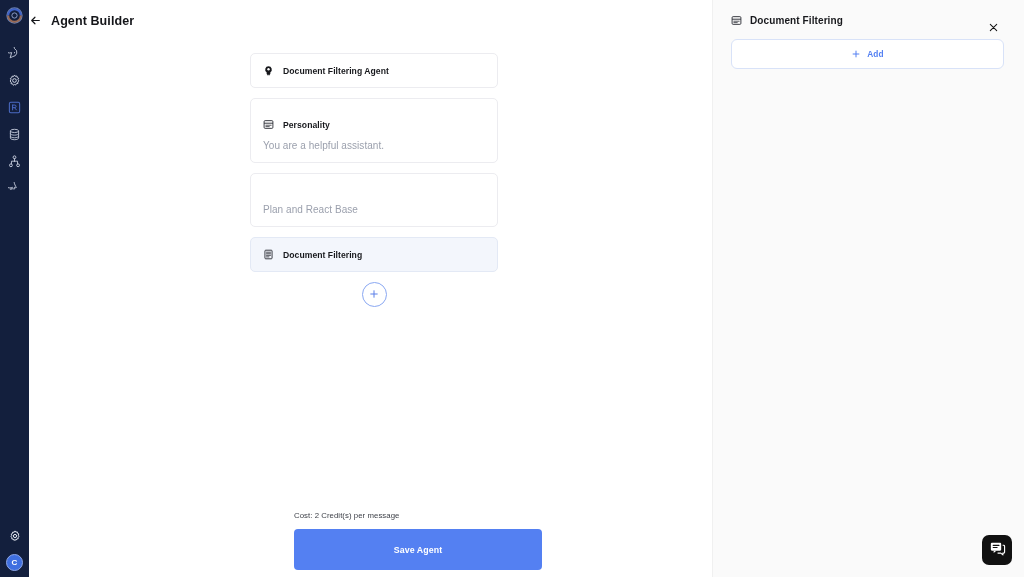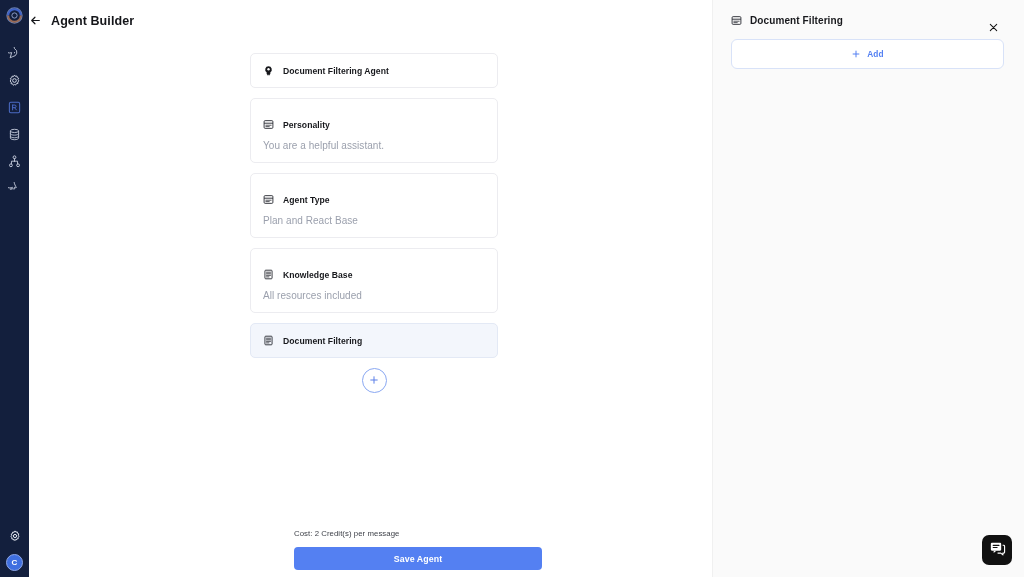--- a/index.html
+++ b/index.html
@@ -81,21 +81,21 @@
     margin: 9px auto 0 auto;
     width: 25px; height: 25px; border-radius: 50%;
     border: 1.2px solid #8aa8f2;
     display: flex; align-items: center; justify-content: center;
     color: #5b7fe8; cursor: pointer; background: #fff;
   }
 
   .footer { position: absolute; left: 221px; bottom: 7px; width: 248px; margin-left: 44px; }
   .cost { font-size: 7.8px; color: #3c3f47; margin-bottom: 9px; letter-spacing: 0.05px; }
   .save-btn {
-    width: 100%; height: 23px; border: none; border-radius: 4px;
+    width: 100%; height: 41px; border: none; border-radius: 4px;
     background: #5480f2; color: #ffffff;
     font-size: 8.8px; font-weight: 700; letter-spacing: 0.1px;
     font-family: "Liberation Sans", sans-serif;
     cursor: pointer; display: flex; align-items: center; justify-content: center;
   }
 
   
   .panel {
     position: absolute; top: 0; right: 0; width: 312px; height: 577px;
     background: #fafafa;
@@ -233,46 +233,24 @@
                 <path d="M2.4 9.2h19.2" stroke="#2a2c33" stroke-width="2"></path>
                 <path d="M6.2 13.6h11.6M6.2 16.6h7.4" stroke="#2a2c33" stroke-width="1.7" stroke-linecap="round"></path>
               </svg>
             </span>
             <span class="card-title">Personality</span>
           </div>
           <div class="card-sub">You are a helpful assistant.</div>
         </div>
 
         <div class="card">
-          <div class="card-head">
-            <span class="card-icon">
-              <svg width="11" height="11" viewBox="0 0 24 24">
-                <rect x="2.4" y="3.6" width="19.2" height="16.8" rx="2.2" fill="none" stroke="#2a2c33" stroke-width="2"></rect>
-                <path d="M2.4 9.2h19.2" stroke="#2a2c33" stroke-width="2"></path>
-                <path d="M6.2 13.6h11.6M6.2 16.6h7.4" stroke="#2a2c33" stroke-width="1.7" stroke-linecap="round"></path>
-              </svg>
-            </span>
-            <span class="card-title">Agent Type</span>
-          </div>
           <div class="card-sub">Plan and React Base</div>
         </div>
 
 
-        <div class="card">
-          <div class="card-head">
-            <span class="card-icon">
-              <svg width="11" height="11" viewBox="0 0 24 24">
-                <rect x="4.2" y="2.6" width="15.6" height="18.8" rx="1.8" fill="none" stroke="#2a2c33" stroke-width="2"></rect>
-                <path d="M7.6 7h8.8M7.6 10.4h8.8M7.6 13.8h8.8M7.6 17.2h5.4" stroke="#2a2c33" stroke-width="1.8" stroke-linecap="round"></path>
-              </svg>
-            </span>
-            <span class="card-title">Knowledge Base</span>
-          </div>
-          <div class="card-sub">All resources included</div>
-        </div>
 
         <div class="card compact selected">
           <div class="card-head">
             <span class="card-icon">
               <svg width="11" height="11" viewBox="0 0 24 24">
                 <rect x="4.2" y="2.6" width="15.6" height="18.8" rx="1.8" fill="none" stroke="#2a2c33" stroke-width="2"></rect>
                 <path d="M7.6 7h8.8M7.6 10.4h8.8M7.6 13.8h8.8M7.6 17.2h5.4" stroke="#2a2c33" stroke-width="1.8" stroke-linecap="round"></path>
               </svg>
             </span>
             <span class="card-title">Document Filtering</span>

